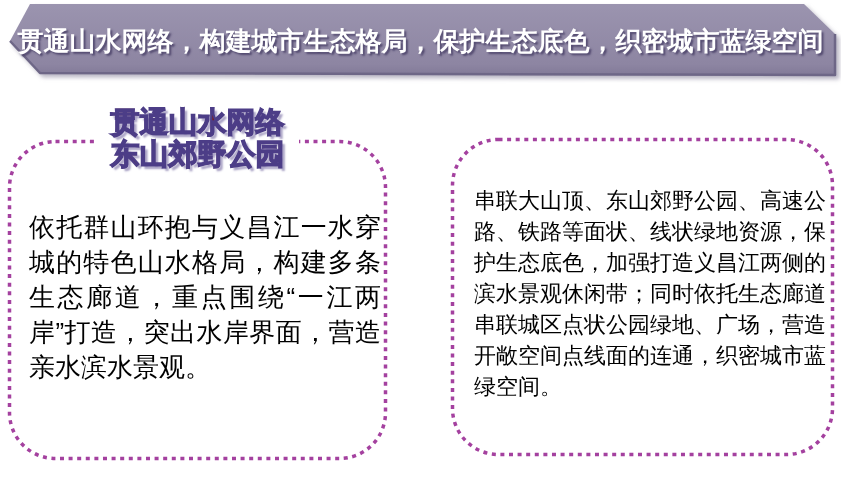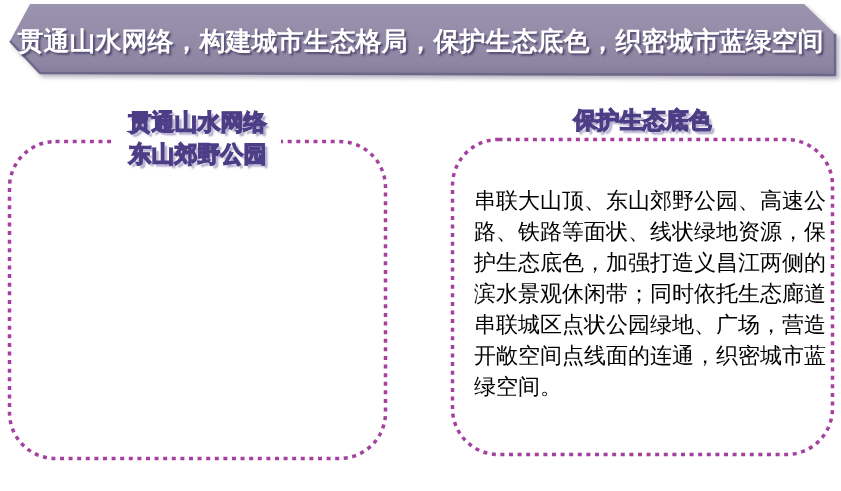--- a/index.html
+++ b/index.html
@@ -21,21 +21,21 @@
 
   
   .card{position:absolute;}
   .card-left{left:7px;top:139px;width:381px;height:322px;}
   .card-right{left:450px;top:137px;width:385px;height:320px;}
   .card svg.border{position:absolute;left:0;top:0;}
 
   .card-title{
     position:absolute;top:-33px;left:50%;transform:translateX(-50%);
     background:#ffffff;padding:0 14px;
-    font-size:23px;font-weight:bold;line-height:32px;color:#7f1d1d;
+    font-size:29px;font-weight:bold;line-height:32px;color:#7f1d1d;
     -webkit-text-stroke:1.3px #4c3d87;
     text-shadow:3px 3px 2px #a8a1c4;
     white-space:nowrap;
   }
 
   .card-body{
     position:absolute;color:#000000;font-weight:500;
     text-align:justify;text-justify:inter-ideograph;
   }
   .card-left  .card-body{left:22px;top:71px;width:352px;font-size:26px;line-height:35px;}
@@ -62,25 +62,25 @@
   </div>
 
   <section class="card card-left">
     <svg class="border" width="381" height="322" aria-hidden="true">
       <rect x="2.5" y="2.5" width="376" height="317" rx="46" ry="46" fill="none" stroke-width="3.5" stroke-dasharray="4 4.6" stroke="#a4419f"></rect>
     </svg>
     <div class="card-title">
       <div>贯通山水网络</div>
       <div>东山郊野公园</div>
     </div>
+    <div class="card-body">依托群山环抱与义昌江一水穿城的特色山水格局，构建多条生态廊道，重点围绕“一江两岸”打造，突出水岸界面，营造亲水滨水景观。</div>
   </section>
 
   <section class="card card-right">
     <svg class="border" width="385" height="320" aria-hidden="true">
       <rect x="2.5" y="2.5" width="380" height="315" rx="46" ry="46" fill="none" stroke-width="3.5" stroke-dasharray="4 4.6" stroke="#a4419f"></rect>
     </svg>
     <div class="card-title">
-      <div>保护生态底色</div>
     </div>
     <div class="card-body">串联大山顶、东山郊野公园、高速公路、铁路等面状、线状绿地资源，保护生态底色，加强打造义昌江两侧的滨水景观休闲带；同时依托生态廊道串联城区点状公园绿地、广场，营造开敞空间点线面的连通，织密城市蓝绿空间。</div>
   </section>
 
 </div>
 
 </body></html>

